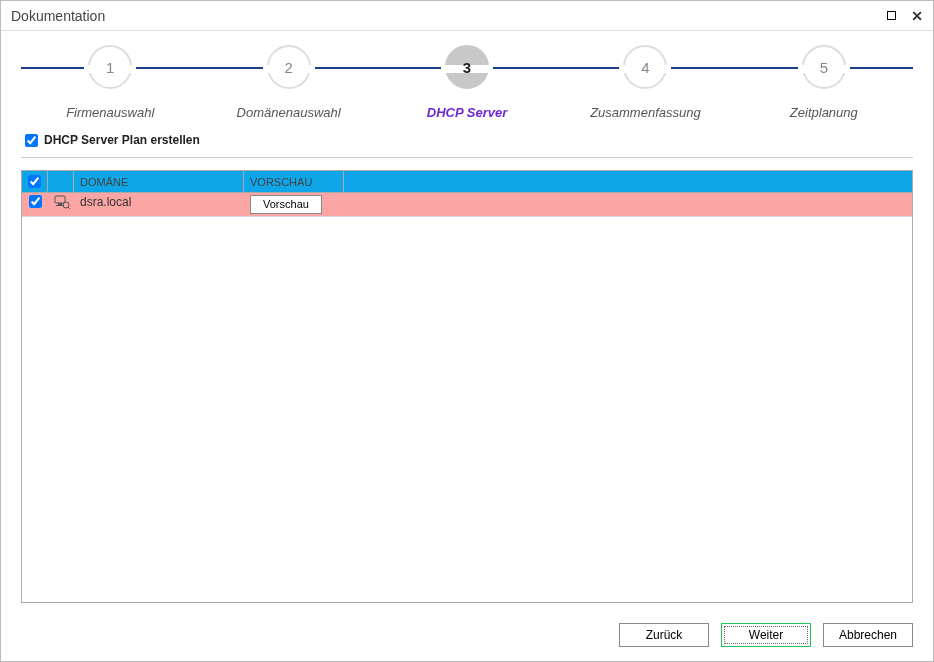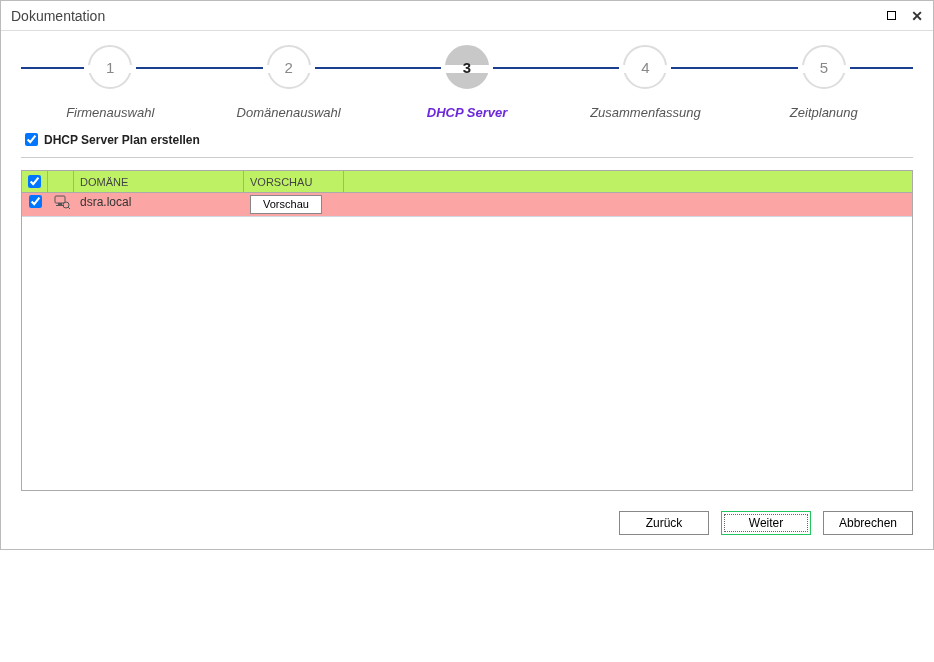--- a/index.html
+++ b/index.html
@@ -5,21 +5,21 @@
   * { box-sizing: border-box; }
   body {
     margin: 0;
     font-family: "Segoe UI", Tahoma, sans-serif;
     font-size: 12px;
     background: #fff;
     color: #333;
   }
   .window {
     width: 934px;
-    height: 550px;
+    height: 662px;
     border: 1px solid #bbb;
     background: #fff;
     display: flex;
     flex-direction: column;
   }
   .titlebar {
     height: 30px;
     display: flex;
     align-items: center;
     padding: 0 8px 0 10px;
@@ -120,41 +120,41 @@
   }
   .content {
     flex: 1;
     padding: 0 20px 10px 20px;
     display: flex;
     flex-direction: column;
     overflow: hidden;
   }
   .plan-check {
     display: flex;
-    align-items: flex-start;
+    align-items: flex-end;
     gap: 6px;
     padding: 8px 0 10px 4px;
     border-bottom: 1px solid #ccc;
     margin-bottom: 12px;
   }
   .plan-check label {
     font-weight: bold;
     font-size: 12px;
     color: #222;
   }
   .table-wrap {
     flex: 1;
     border: 1px solid #aaa;
     overflow: hidden;
     display: flex;
     flex-direction: column;
   }
   .thead {
     display: flex;
-    background: #bef264;
+    background: #0ea5e9;
     border-bottom: 1px solid #aaa;
     height: 22px;
   }
   .th {
     border-right: 1px solid #aaa;
     padding: 3px 6px;
     font-size: 11px;
     color: #444;
     display: flex;
     align-items: center;

